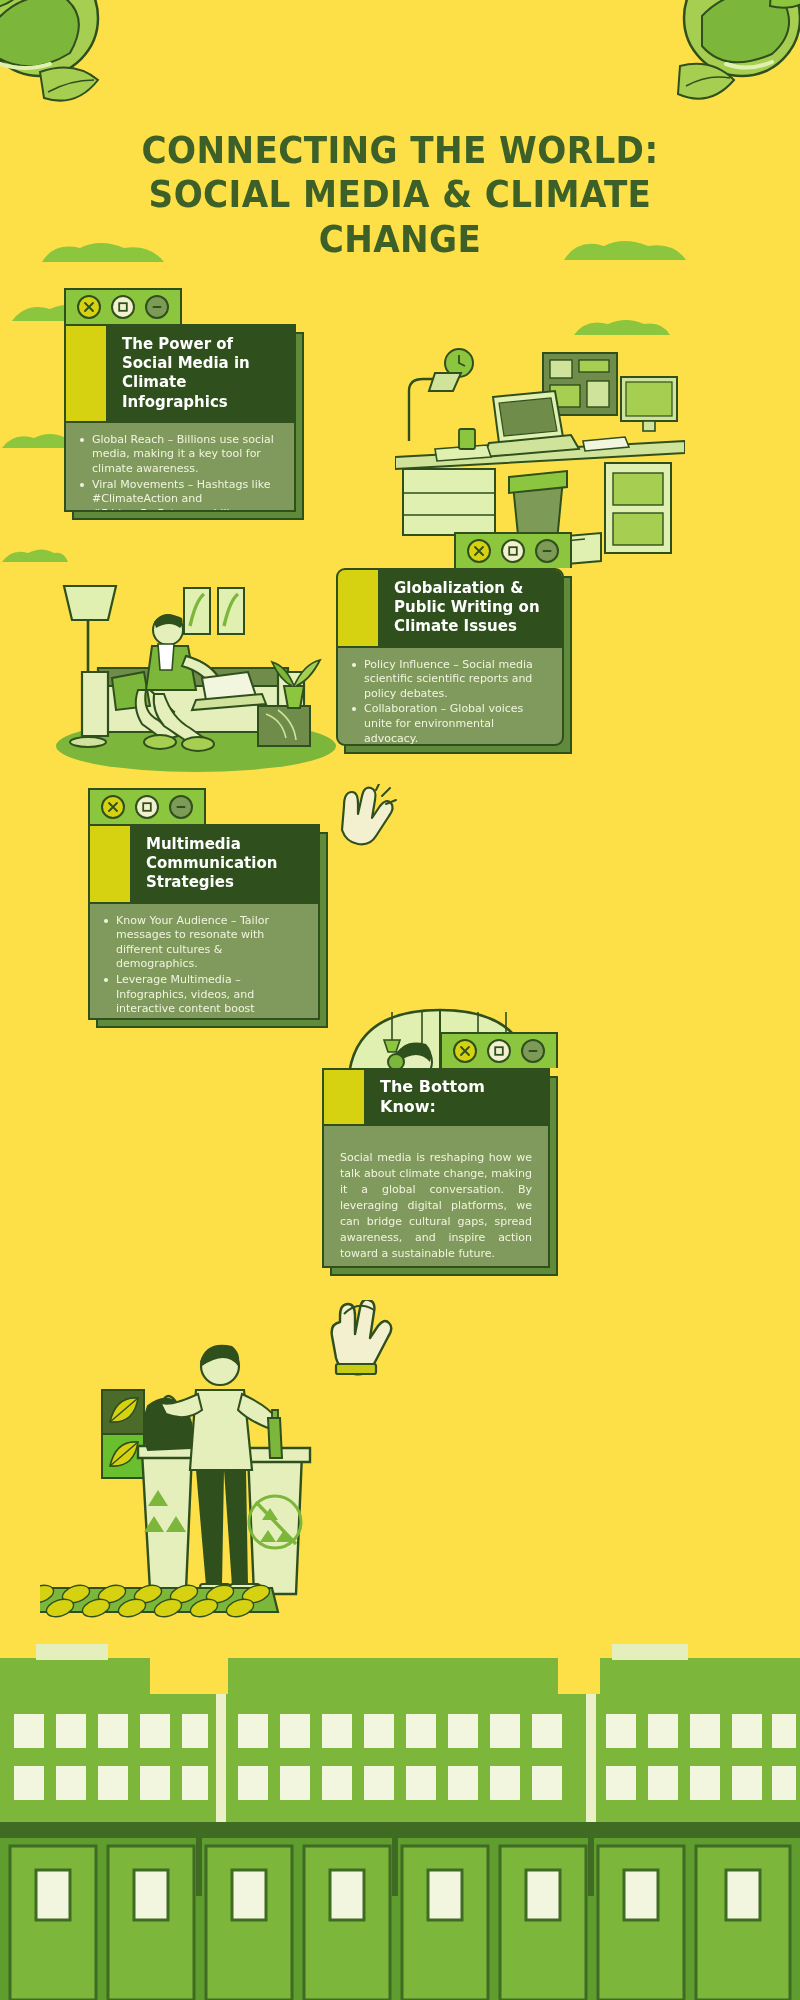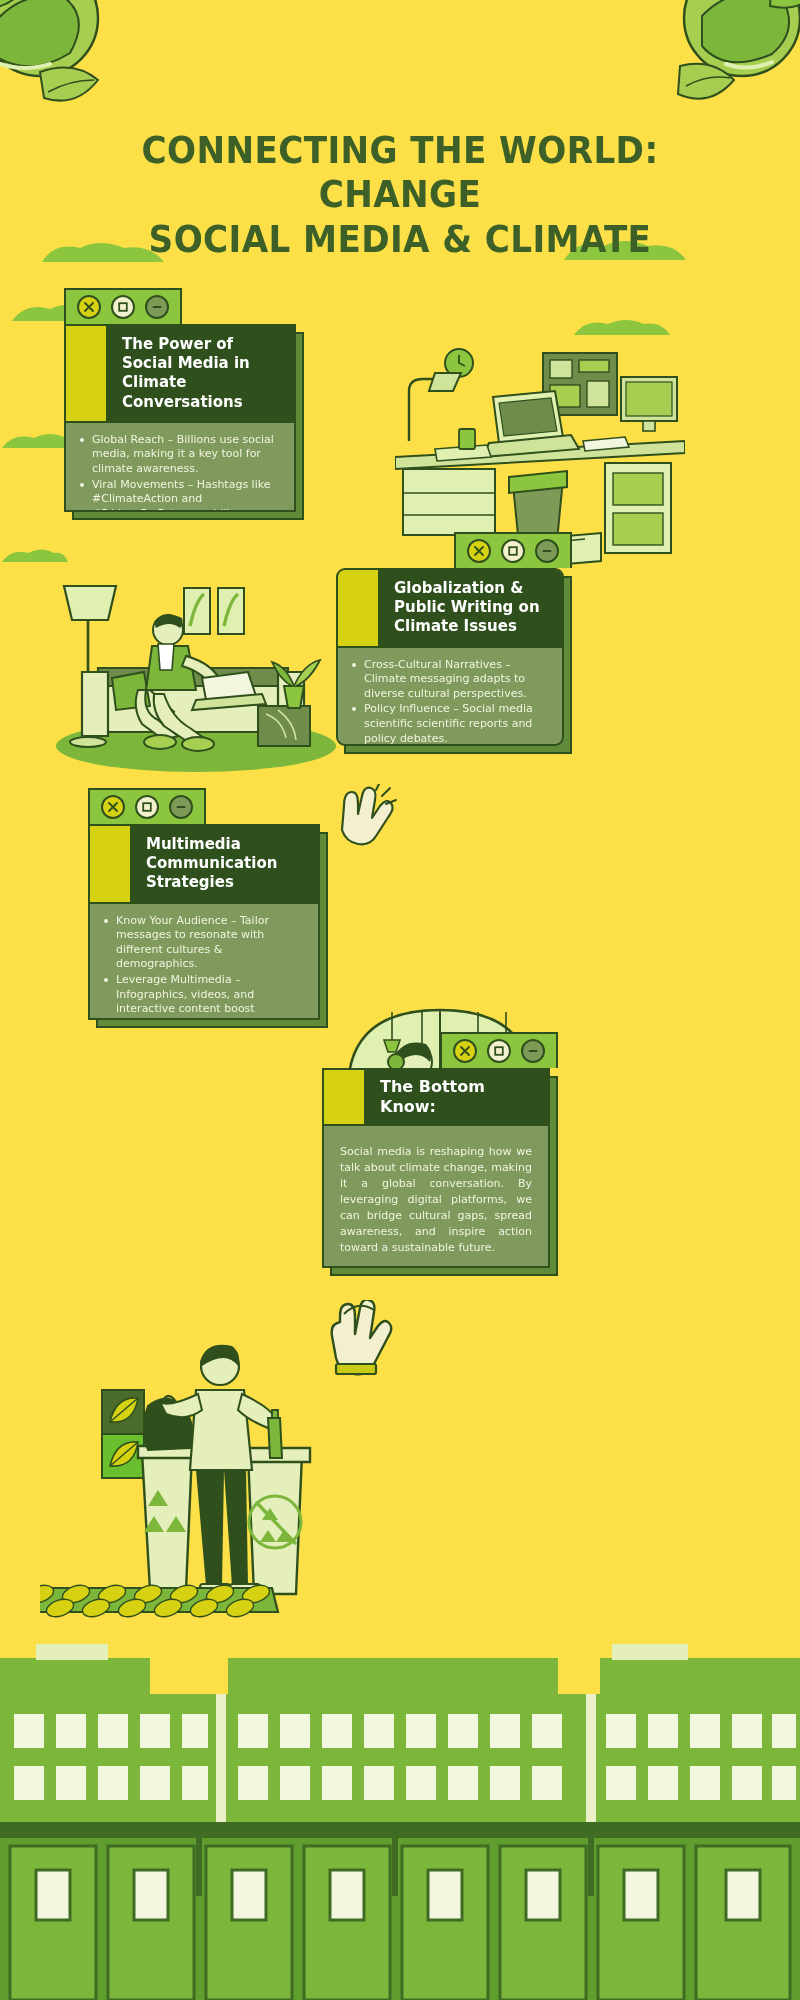--- a/index.html
+++ b/index.html
@@ -173,22 +173,22 @@
   </svg>
   <svg class="leafcloud" style="left:0px; top:430px;" width="90" height="22" viewBox="0 0 90 22">
     <path d="M2 18 Q14 2 34 8 Q50 0 66 8 Q80 5 88 18 Z" fill="#8cc63e"></path>
   </svg>
   <svg class="leafcloud" style="left:0px; top:546px;" width="70" height="20" viewBox="0 0 70 20">
     <path d="M2 16 Q12 2 28 7 Q42 0 54 7 Q64 5 68 16 Z" fill="#8cc63e"></path>
   </svg>
 
   <div class="title-wrap">
     <div class="title-line">CONNECTING THE WORLD:</div>
+    <div class="title-line">SOCIAL MEDIA &amp; CLIMATE</div>
     <div class="title-line">CHANGE</div>
-    <div class="title-line">SOCIAL MEDIA &amp; CLIMATE</div>
   </div>
 
   <svg class="illus" style="left:395px; top:345px;" width="290" height="230" viewBox="0 0 290 230">
 
     <rect x="148" y="8" width="74" height="62" fill="#6f8c4a" stroke="#2f4f1d" stroke-width="2"></rect>
     <rect x="155" y="15" width="22" height="18" fill="#cfe39a" stroke="#2f4f1d" stroke-width="1.4"></rect>
     <rect x="184" y="15" width="30" height="12" fill="#a6cf52" stroke="#2f4f1d" stroke-width="1.4"></rect>
     <rect x="155" y="40" width="30" height="22" fill="#a6cf52" stroke="#2f4f1d" stroke-width="1.4"></rect>
     <rect x="192" y="36" width="22" height="26" fill="#cfe39a" stroke="#2f4f1d" stroke-width="1.4"></rect>
 
@@ -243,21 +243,21 @@
       <span class="dot min">
         <svg width="12" height="12" viewBox="0 0 12 12">
             <path d="M2.4 6 L9.6 6" stroke="#2f4f1d" stroke-width="1.8" stroke-linecap="round"></path>
           </svg>
       </span>
     </div>
     <div class="card-shadow" style="left:8px; top:44px; width:232px; height:188px;"></div>
     <div class="card-body" style="left:0px; top:36px; width:232px; height:188px;">
       <div class="card-head">
         <div class="head-swatch"></div>
-        <div class="head-title">The Power of Social Media in Climate Conversations</div>
+        <div class="head-title">The Power of Social Media in Climate Infographics</div>
       </div>
       <div class="card-content">
         <ul>
           <li>Global Reach – Billions use social media, making it a key tool for climate awareness.</li>
           <li>Viral Movements – Hashtags like #ClimateAction and #FridaysForFuture mobilize activism.</li>
 
         </ul>
       </div>
     </div>
   </div>
@@ -324,21 +324,20 @@
       </span>
     </div>
     <div class="card-shadow" style="left:8px; top:44px; width:228px; height:178px;"></div>
     <div class="card-body" style="left:0px; top:36px; width:228px; height:178px;border-radius:9px;">
       <div class="card-head">
         <div class="head-swatch"></div>
         <div class="head-title">Globalization &amp; Public Writing on Climate Issues</div>
       </div>
       <div class="card-content">
         <ul>
-          <li>Cross-Cultural Narratives – Climate messaging adapts to diverse cultural perspectives.</li>
           <li>Policy Influence – Social media scientific scientific reports and policy debates.</li>
           <li>Collaboration – Global voices unite for environmental advocacy.</li>
         </ul>
       </div>
     </div>
   </div>
 
   <svg class="illus" style="left:330px; top:1000px;" width="220" height="260" viewBox="0 0 220 260">
     <path d="M18 250 L18 90 Q18 10 110 10 Q202 10 202 90 L202 250 Z" fill="#dff0b0" stroke="#2f4f1d" stroke-width="2.6"></path>
     <path d="M110 10 L110 250" stroke="#2f4f1d" stroke-width="2"></path>
@@ -493,21 +492,21 @@
             <path d="M2.4 6 L9.6 6" stroke="#2f4f1d" stroke-width="1.8" stroke-linecap="round"></path>
           </svg>
       </span>
     </div>
     <div class="card-shadow" style="left:8px; top:44px; width:228px; height:200px;"></div>
     <div class="card-body" style="left:0px; top:36px; width:228px; height:200px;">
       <div class="card-head" style="height:56px;">
         <div class="head-swatch"></div>
         <div class="head-title" style="font-size:16px;">The Bottom Know:</div>
       </div>
-      <div class="card-content" style="padding:18px 16px;">
+      <div class="card-content" style="padding:24px 16px;">
         <p class="para">Social media is reshaping how we talk about climate change, making it a global conversation. By leveraging digital platforms, we can bridge cultural gaps, spread awareness, and inspire action toward a sustainable future.</p>
       </div>
     </div>
   </div>
 
   <svg class="city" viewBox="0 0 800 360" preserveAspectRatio="none">
 
     <rect x="0" y="18" width="150" height="36" fill="#7cb63a"></rect>
     <rect x="36" y="4" width="72" height="16" fill="#e4efbc"></rect>
     <rect x="228" y="18" width="330" height="36" fill="#7cb63a"></rect>

